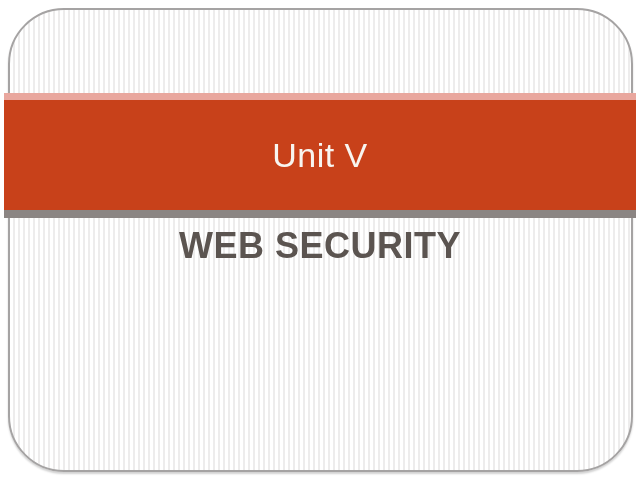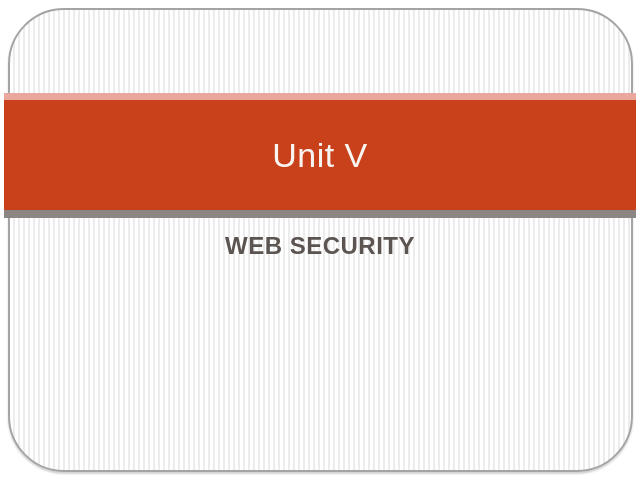--- a/index.html
+++ b/index.html
@@ -67,21 +67,21 @@
     color: var(--title-color, #f8f5f0);
   }
   .subtitle {
     position: absolute;
     z-index: 2;
     left: 0;
     top: 222px;
     width: 100%;
     line-height: 48px;
     text-align: center;
-    font-size: 24px;
+    font-size: 36px;
     font-weight: bold;
     letter-spacing: 0.5px;
     color: var(--subtitle-color, #5b5450);
   }
 </style>
 </head>
 <body>
 
 <div class="stage">
   <div class="frame"></div>

